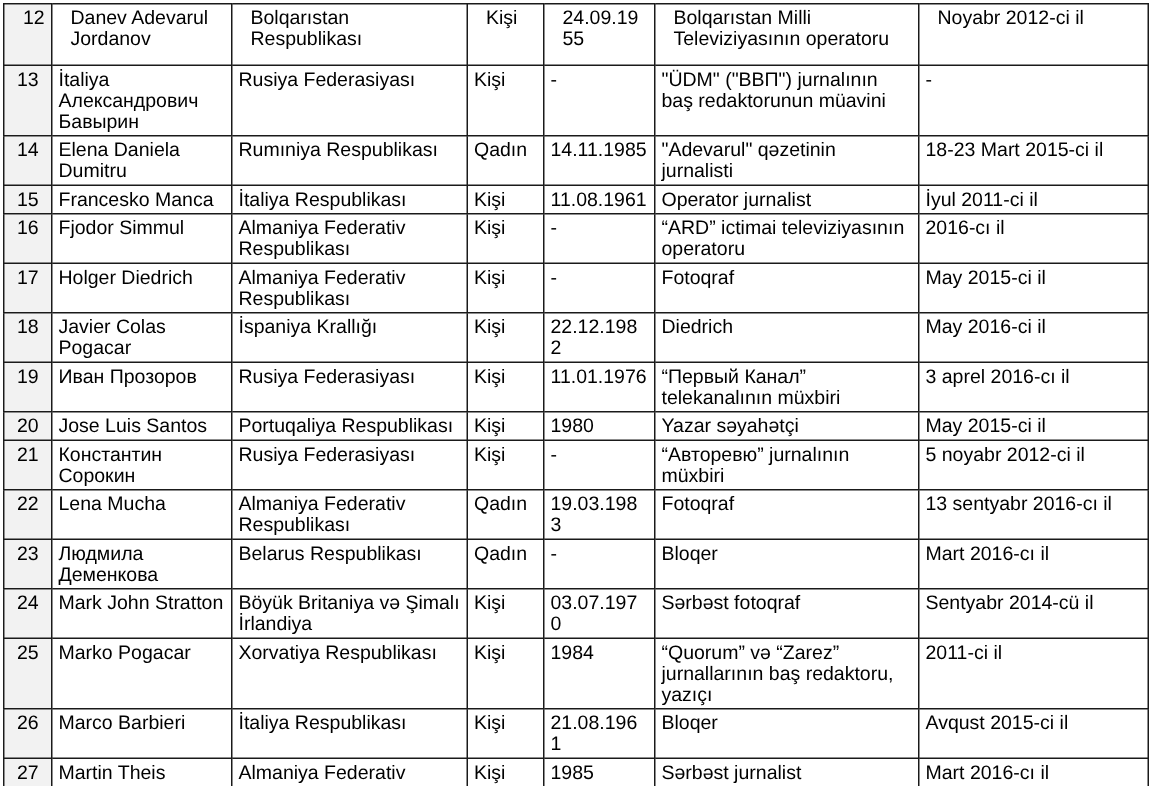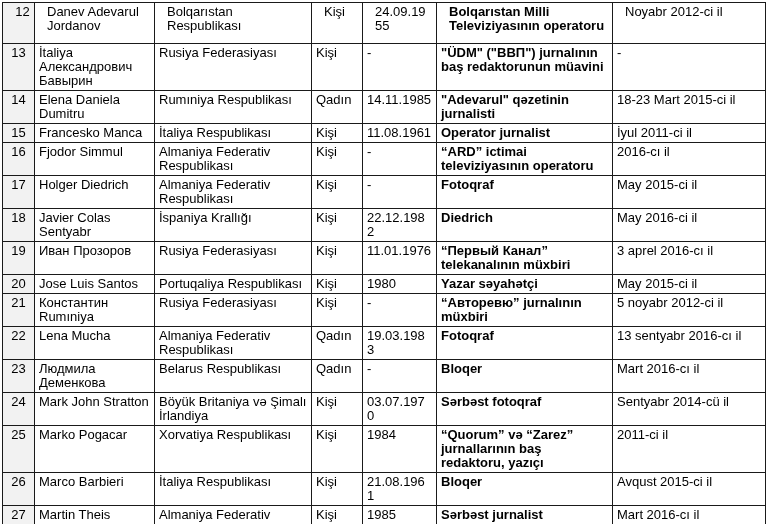--- a/index.html
+++ b/index.html
@@ -28,21 +28,21 @@
     overflow: hidden;
   }
   td.col-num {
     background: #f2f2f2;
     text-align: center;
     vertical-align: middle;
     padding: 2px 2px;
   }
   td.col-name { padding-right: 10px; }
   td.col-country { padding-right: 16px; }
-  td.col-occupation { padding-right: 22px; font-weight: bold; }
+  td.col-occupation { padding-right: 22px; }
   tr.row-tall > td { height: 36px; padding-left: 12px; }
 </style>
 </head>
 <body>
 
 <table class="doc-table">
   <colgroup>
     <col style="width:32px">
     <col style="width:120px">
     <col style="width:157px">
@@ -101,21 +101,21 @@
         <td class="col-num">17</td>
         <td class="col-name">Holger Diedrich</td>
         <td class="col-country">Almaniya Federativ Respublikası</td>
         <td class="col-gender">Kişi</td>
         <td class="col-dob">-</td>
         <td class="col-occupation">Fotoqraf</td>
         <td class="col-period">May 2015-ci il</td>
       </tr>
       <tr>
         <td class="col-num">18</td>
-        <td class="col-name">Javier Colas Sentyabr</td>
+        <td class="col-name">Javier Colas Pogacar</td>
         <td class="col-country">İspaniya Krallığı</td>
         <td class="col-gender">Kişi</td>
         <td class="col-dob">22.12.1982</td>
         <td class="col-occupation">Diedrich</td>
         <td class="col-period">May 2016-ci il</td>
       </tr>
       <tr>
         <td class="col-num">19</td>
         <td class="col-name">Иван Прозоров</td>
         <td class="col-country">Rusiya Federasiyası</td>
@@ -128,21 +128,21 @@
         <td class="col-num">20</td>
         <td class="col-name">Jose Luis Santos</td>
         <td class="col-country">Portuqaliya Respublikası</td>
         <td class="col-gender">Kişi</td>
         <td class="col-dob">1980</td>
         <td class="col-occupation">Yazar səyahətçi</td>
         <td class="col-period">May 2015-ci il</td>
       </tr>
       <tr>
         <td class="col-num">21</td>
-        <td class="col-name">Константин Rumıniya</td>
+        <td class="col-name">Константин Сорокин</td>
         <td class="col-country">Rusiya Federasiyası</td>
         <td class="col-gender">Kişi</td>
         <td class="col-dob">-</td>
         <td class="col-occupation">“Авторевю” jurnalının müxbiri</td>
         <td class="col-period">5 noyabr 2012-ci il</td>
       </tr>
       <tr>
         <td class="col-num">22</td>
         <td class="col-name">Lena Mucha</td>
         <td class="col-country">Almaniya Federativ Respublikası</td>

